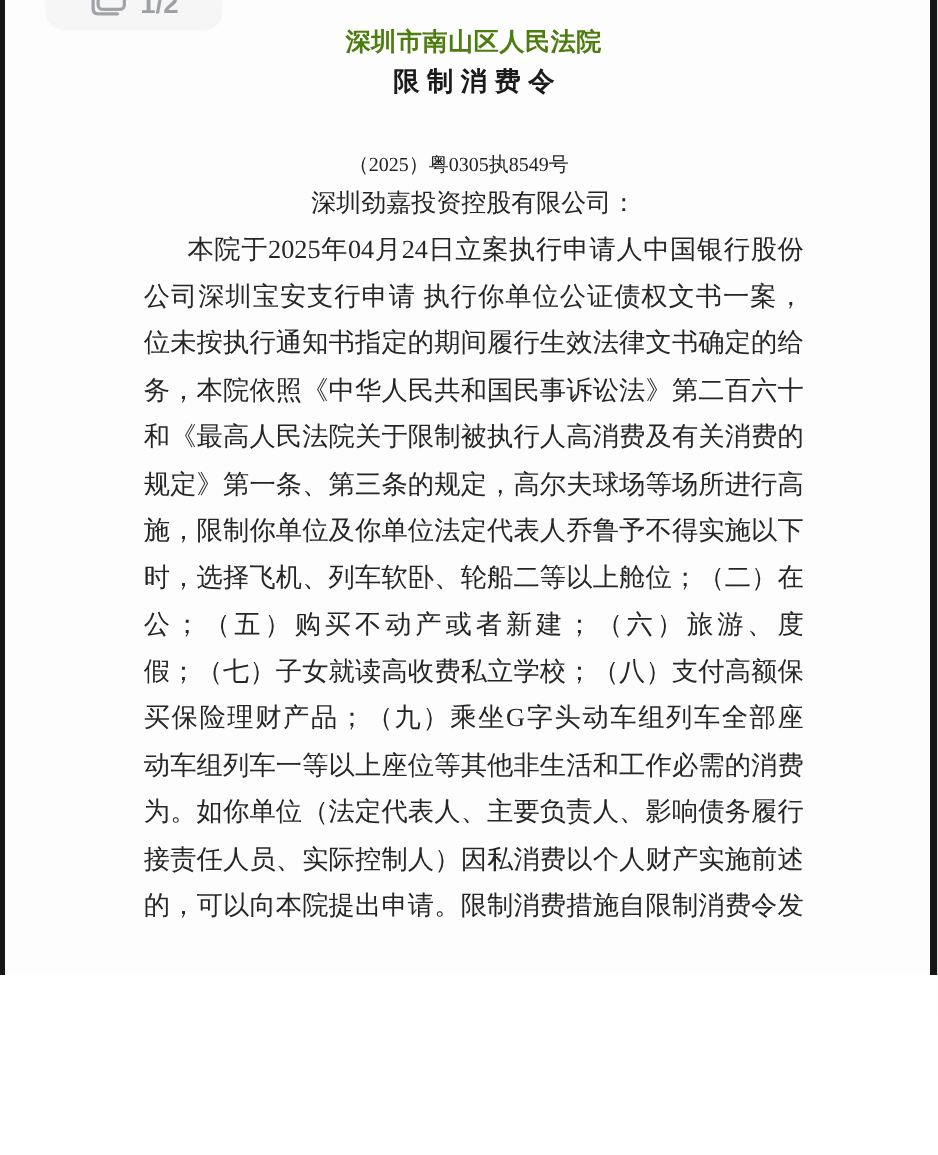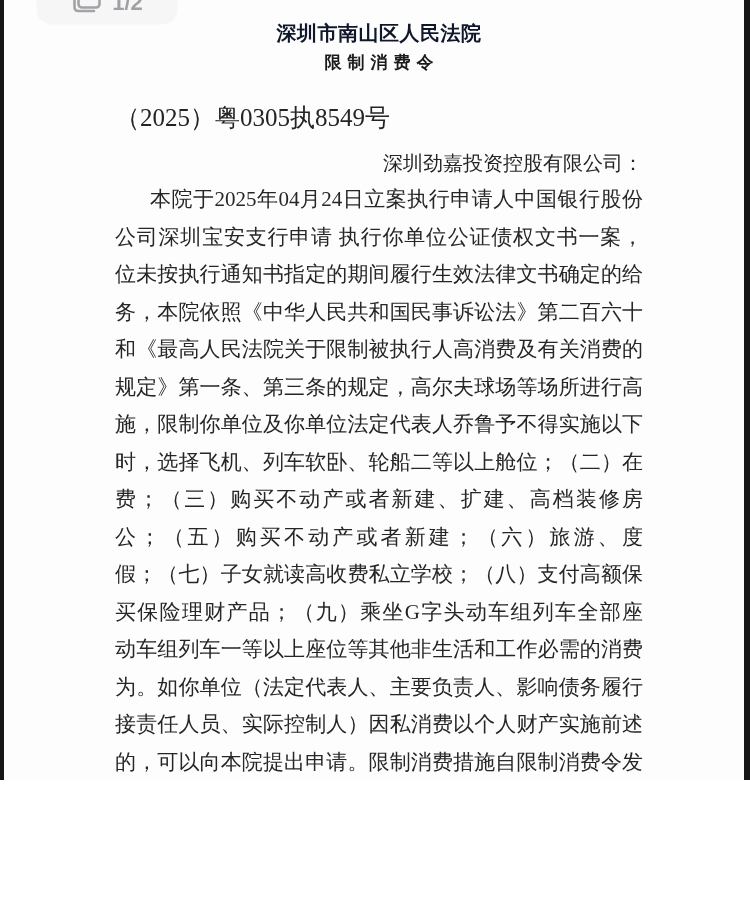--- a/index.html
+++ b/index.html
@@ -64,52 +64,52 @@
     top: 0;
     color: #242424;
   }
   .court {
     position: absolute;
     top: 20px;
     width: 100%;
     text-align: center;
     font-size: 20px;
     font-weight: 700;
-    color: #0f172a;
+    color: #4d7c0f;
     letter-spacing: 0.5px;
     white-space: nowrap;
   }
   .title {
     position: absolute;
     top: 51px;
     width: 100%;
     text-align: center;
-    font-size: 17px;
+    font-size: 21px;
     font-weight: 700;
     color: #1b1b1b;
     letter-spacing: 6px;
     text-indent: 6px;
     white-space: nowrap;
   }
   .caseno {
     position: absolute;
-    top: 106px;
+    top: 121px;
     width: 100%;
-    text-align: left;
-    font-size: 25px;
+    text-align: center;
+    font-size: 16px;
     line-height: 24px;
     padding-right: 24px;
     box-sizing: border-box;
     white-space: nowrap;
   }
   .addressee {
     position: absolute;
     top: 151px;
     width: 100%;
-    text-align: right;
+    text-align: center;
     font-size: 20px;
     line-height: 24px;
     white-space: nowrap;
   }
   .body {
     position: absolute;
     top: 181px;
     width: 100%;
   }
   .line {
@@ -152,21 +152,20 @@
     <div class="addressee">深圳劲嘉投资控股有限公司：</div>
     <div class="body" id="body-lines">
         <div class="line first">本院于2025年04月24日立案执行申请人中国银行股份有限</div>
         <div class="line">公司深圳宝安支行申请 执行你单位公证债权文书一案，因你单</div>
         <div class="line">位未按执行通知书指定的期间履行生效法律文书确定的给付义</div>
         <div class="line">务，本院依照《中华人民共和国民事诉讼法》第二百六十六条</div>
         <div class="line">和《最高人民法院关于限制被执行人高消费及有关消费的若干</div>
         <div class="line">规定》第一条、第三条的规定，高尔夫球场等场所进行高消</div>
         <div class="line">施，限制你单位及你单位法定代表人乔鲁予不得实施以下高消</div>
         <div class="line">时，选择飞机、列车软卧、轮船二等以上舱位；（二）在星级</div>
-        <div class="line">费；（三）购买不动产或者新建、扩建、高档装修房</div>
         <div class="line">公；（五）购买不动产或者新建；（六）旅游、度</div>
         <div class="line">假；（七）子女就读高收费私立学校；（八）支付高额保费购</div>
         <div class="line">买保险理财产品；（九）乘坐G字头动车组列车全部座位、其他</div>
         <div class="line">动车组列车一等以上座位等其他非生活和工作必需的消费行</div>
         <div class="line">为。如你单位（法定代表人、主要负责人、影响债务履行的直</div>
         <div class="line">接责任人员、实际控制人）因私消费以个人财产实施前述行为</div>
         <div class="line">的，可以向本院提出申请。限制消费措施自限制消费令发出之</div>
       </div>
   </div>
 

